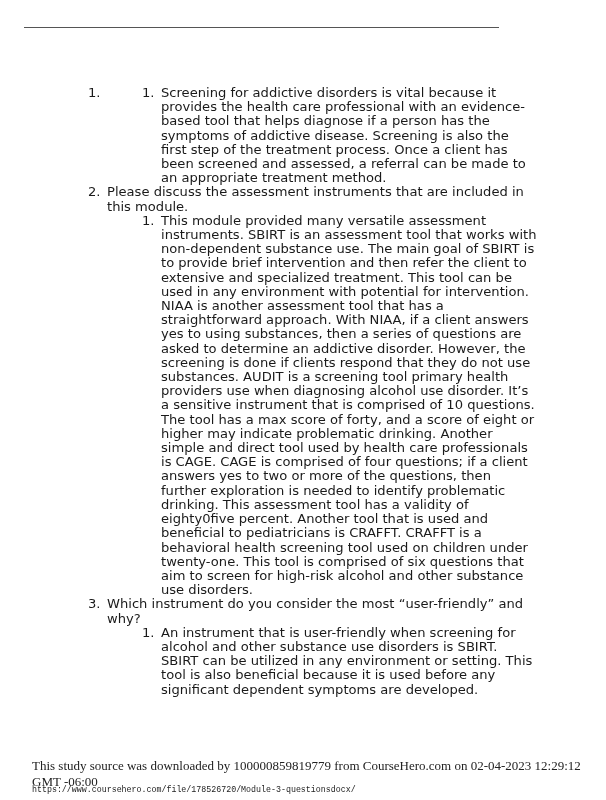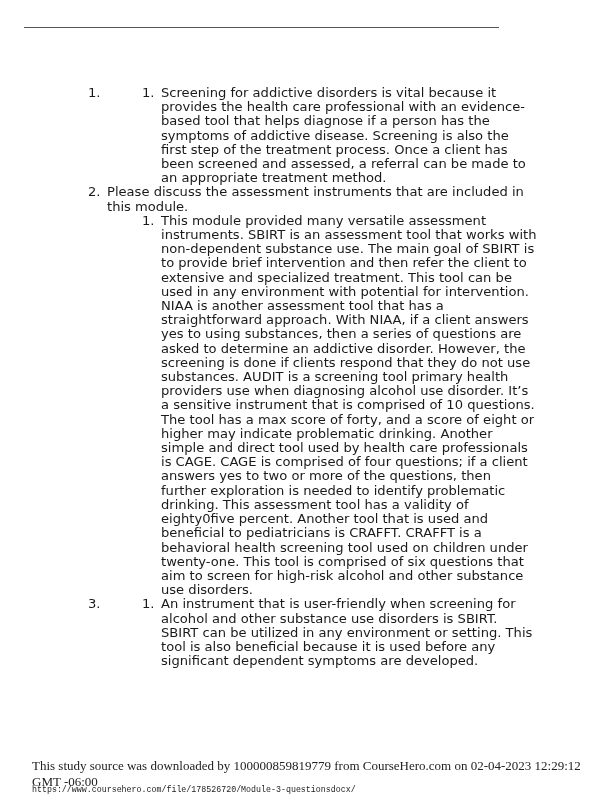--- a/index.html
+++ b/index.html
@@ -51,20 +51,21 @@
       <span>Please discuss the assessment instruments that are included in this module.</span>
       <ol class="a-list">
         <li class="a">
           <span class="num">1.</span>
           <span>This module provided many versatile assessment instruments. SBIRT is an assessment tool that works with non-dependent substance use. The main goal of SBIRT is to provide brief intervention and then refer the client to extensive and specialized treatment. This tool can be used in any environment with potential for intervention. NIAA is another assessment tool that has a straightforward approach. With NIAA, if a client answers yes to using substances, then a series of questions are asked to determine an addictive disorder. However, the screening is done if clients respond that they do not use substances. AUDIT is a screening tool primary health providers use when diagnosing alcohol use disorder. It’s a sensitive instrument that is comprised of 10 questions. The tool has a max score of forty, and a score of eight or higher may indicate problematic drinking. Another simple and direct tool used by health care professionals is CAGE. CAGE is comprised of four questions; if a client answers yes to two or more of the questions, then further exploration is needed to identify problematic drinking. This assessment tool has a validity of eighty0five percent. Another tool that is used and beneficial to pediatricians is CRAFFT. CRAFFT is a behavioral health screening tool used on children under twenty-one. This tool is comprised of six questions that aim to screen for high-risk alcohol and other substance use disorders.</span>
         </li>
       </ol>
     </li>
     <li class="q">
       <span class="num">3.</span>
+      <span>Which instrument do you consider the most “user-friendly” and why?</span>
       <ol class="a-list">
         <li class="a">
           <span class="num">1.</span>
           <span>An instrument that is user-friendly when screening for alcohol and other substance use disorders is SBIRT. SBIRT can be utilized in any environment or setting. This tool is also beneficial because it is used before any significant dependent symptoms are developed.</span>
         </li>
       </ol>
     </li>
   </ol>
 </div>
 

